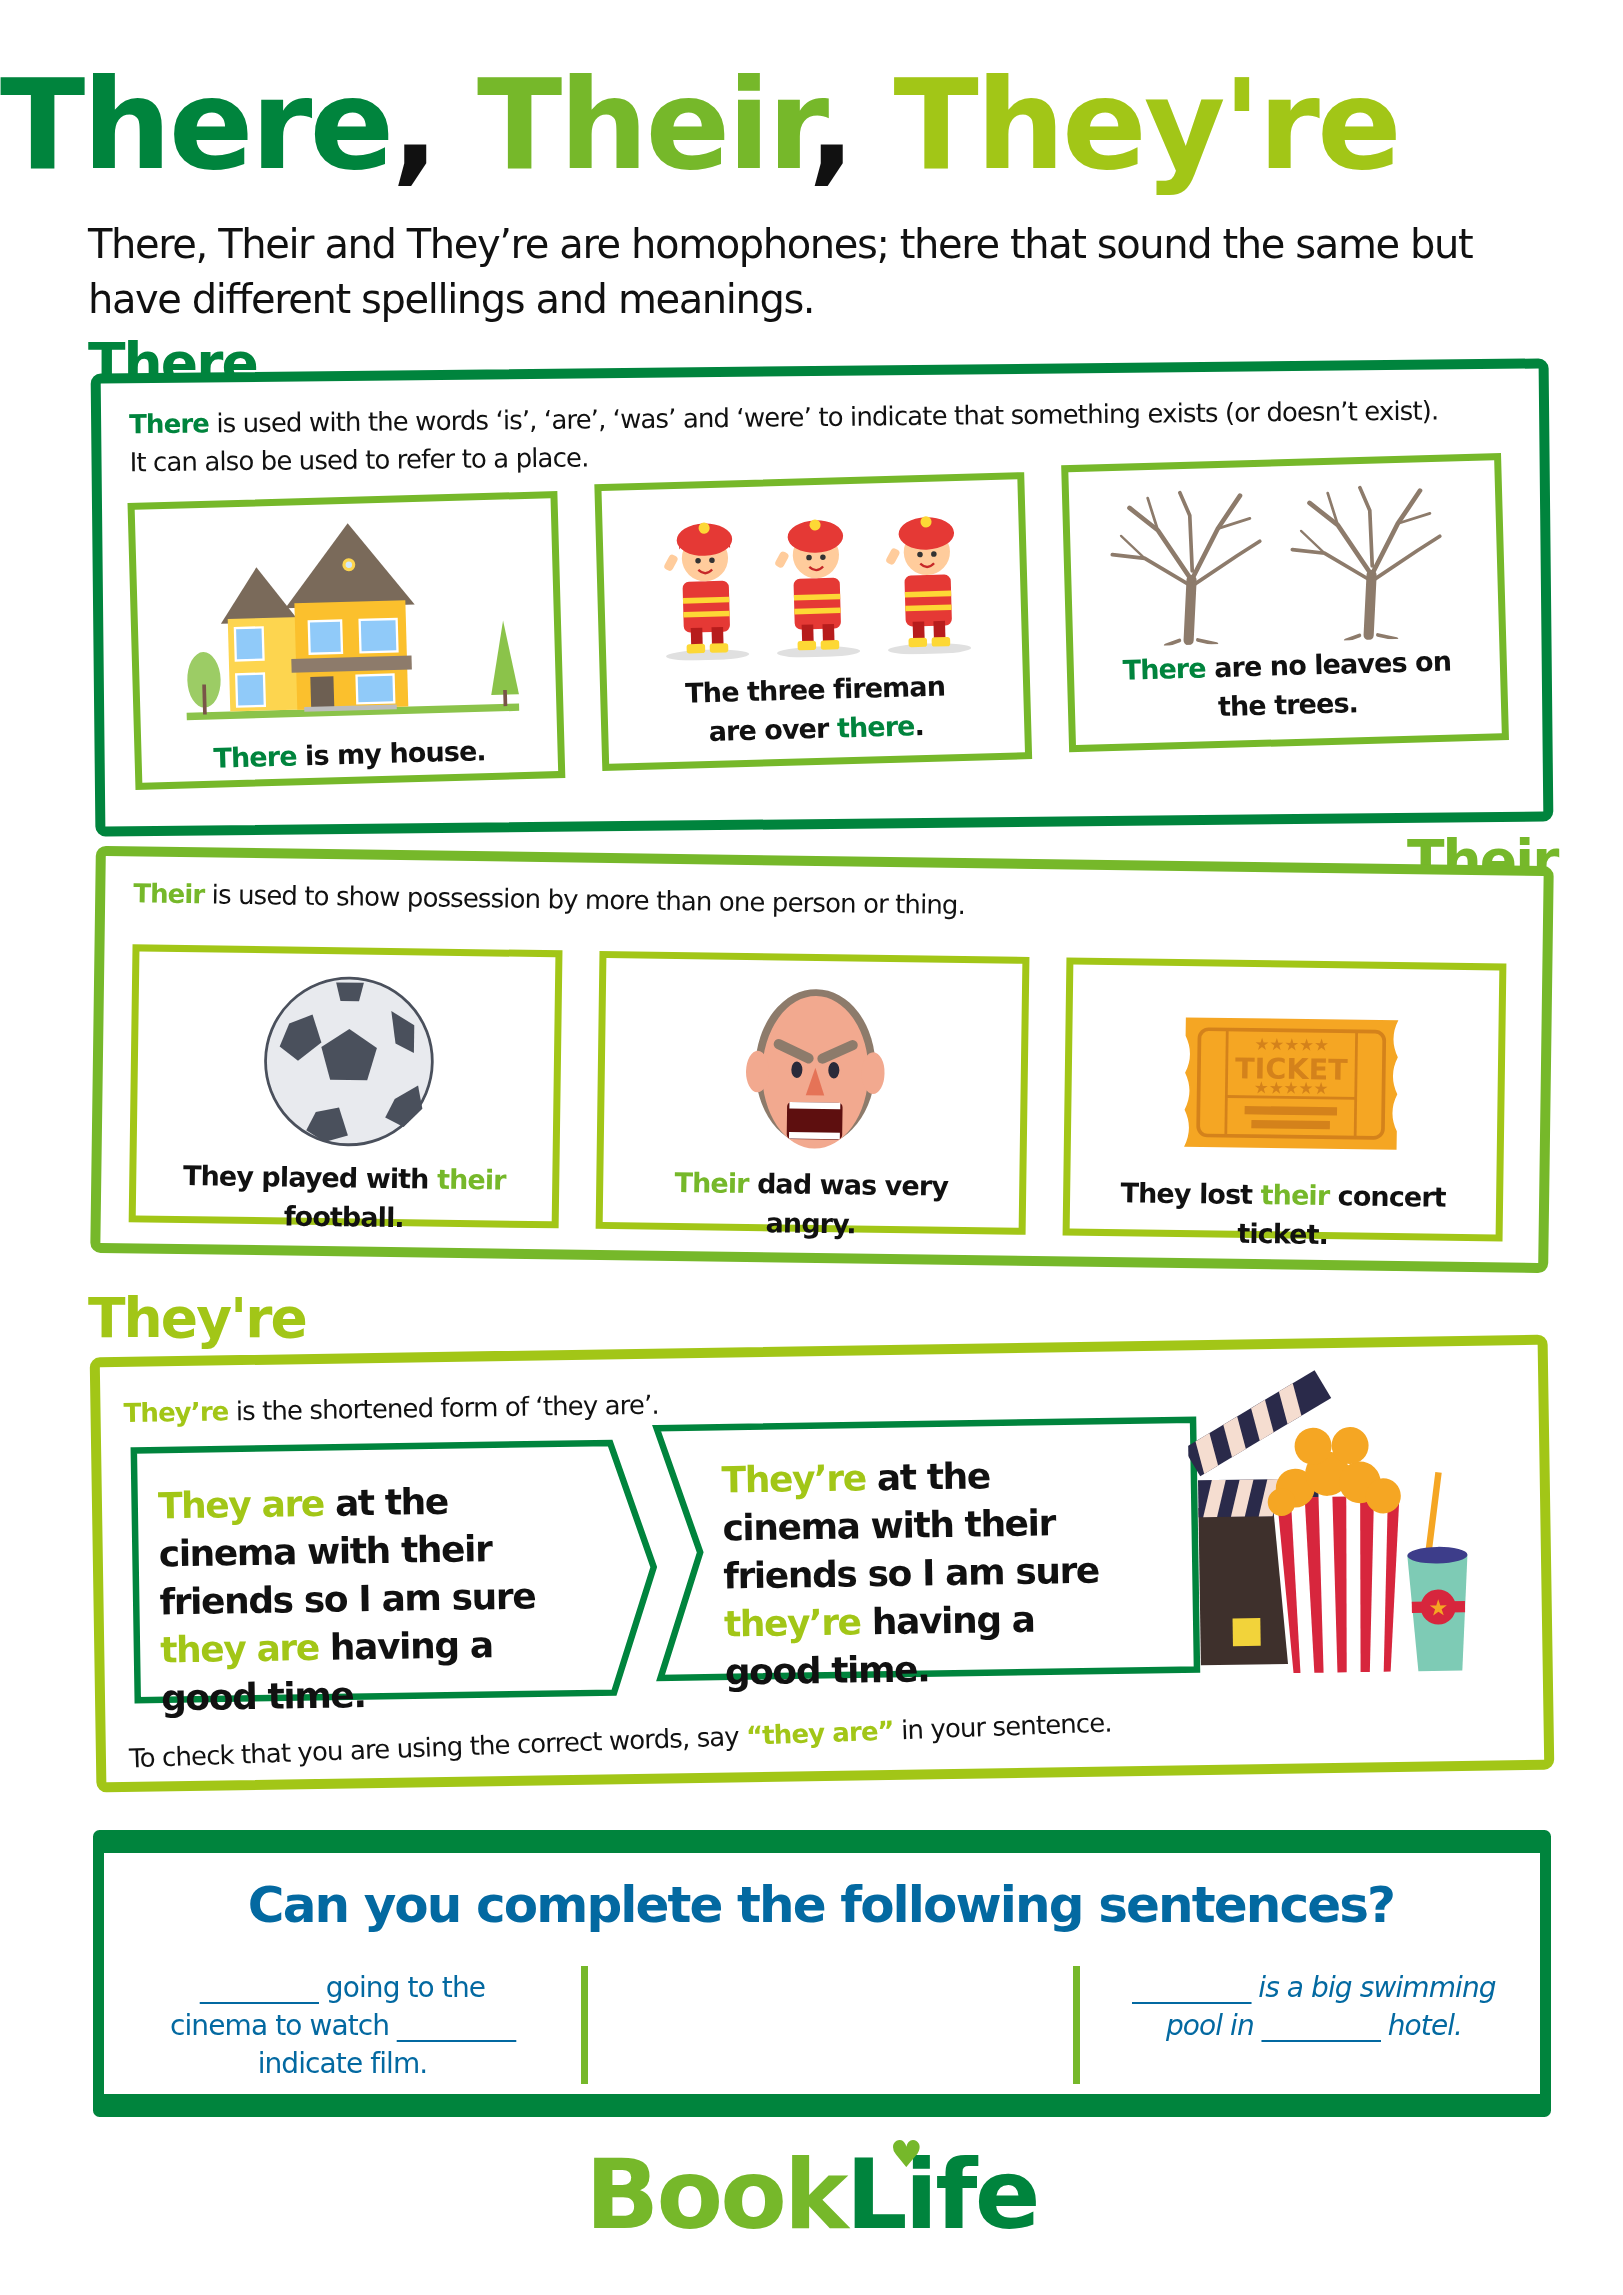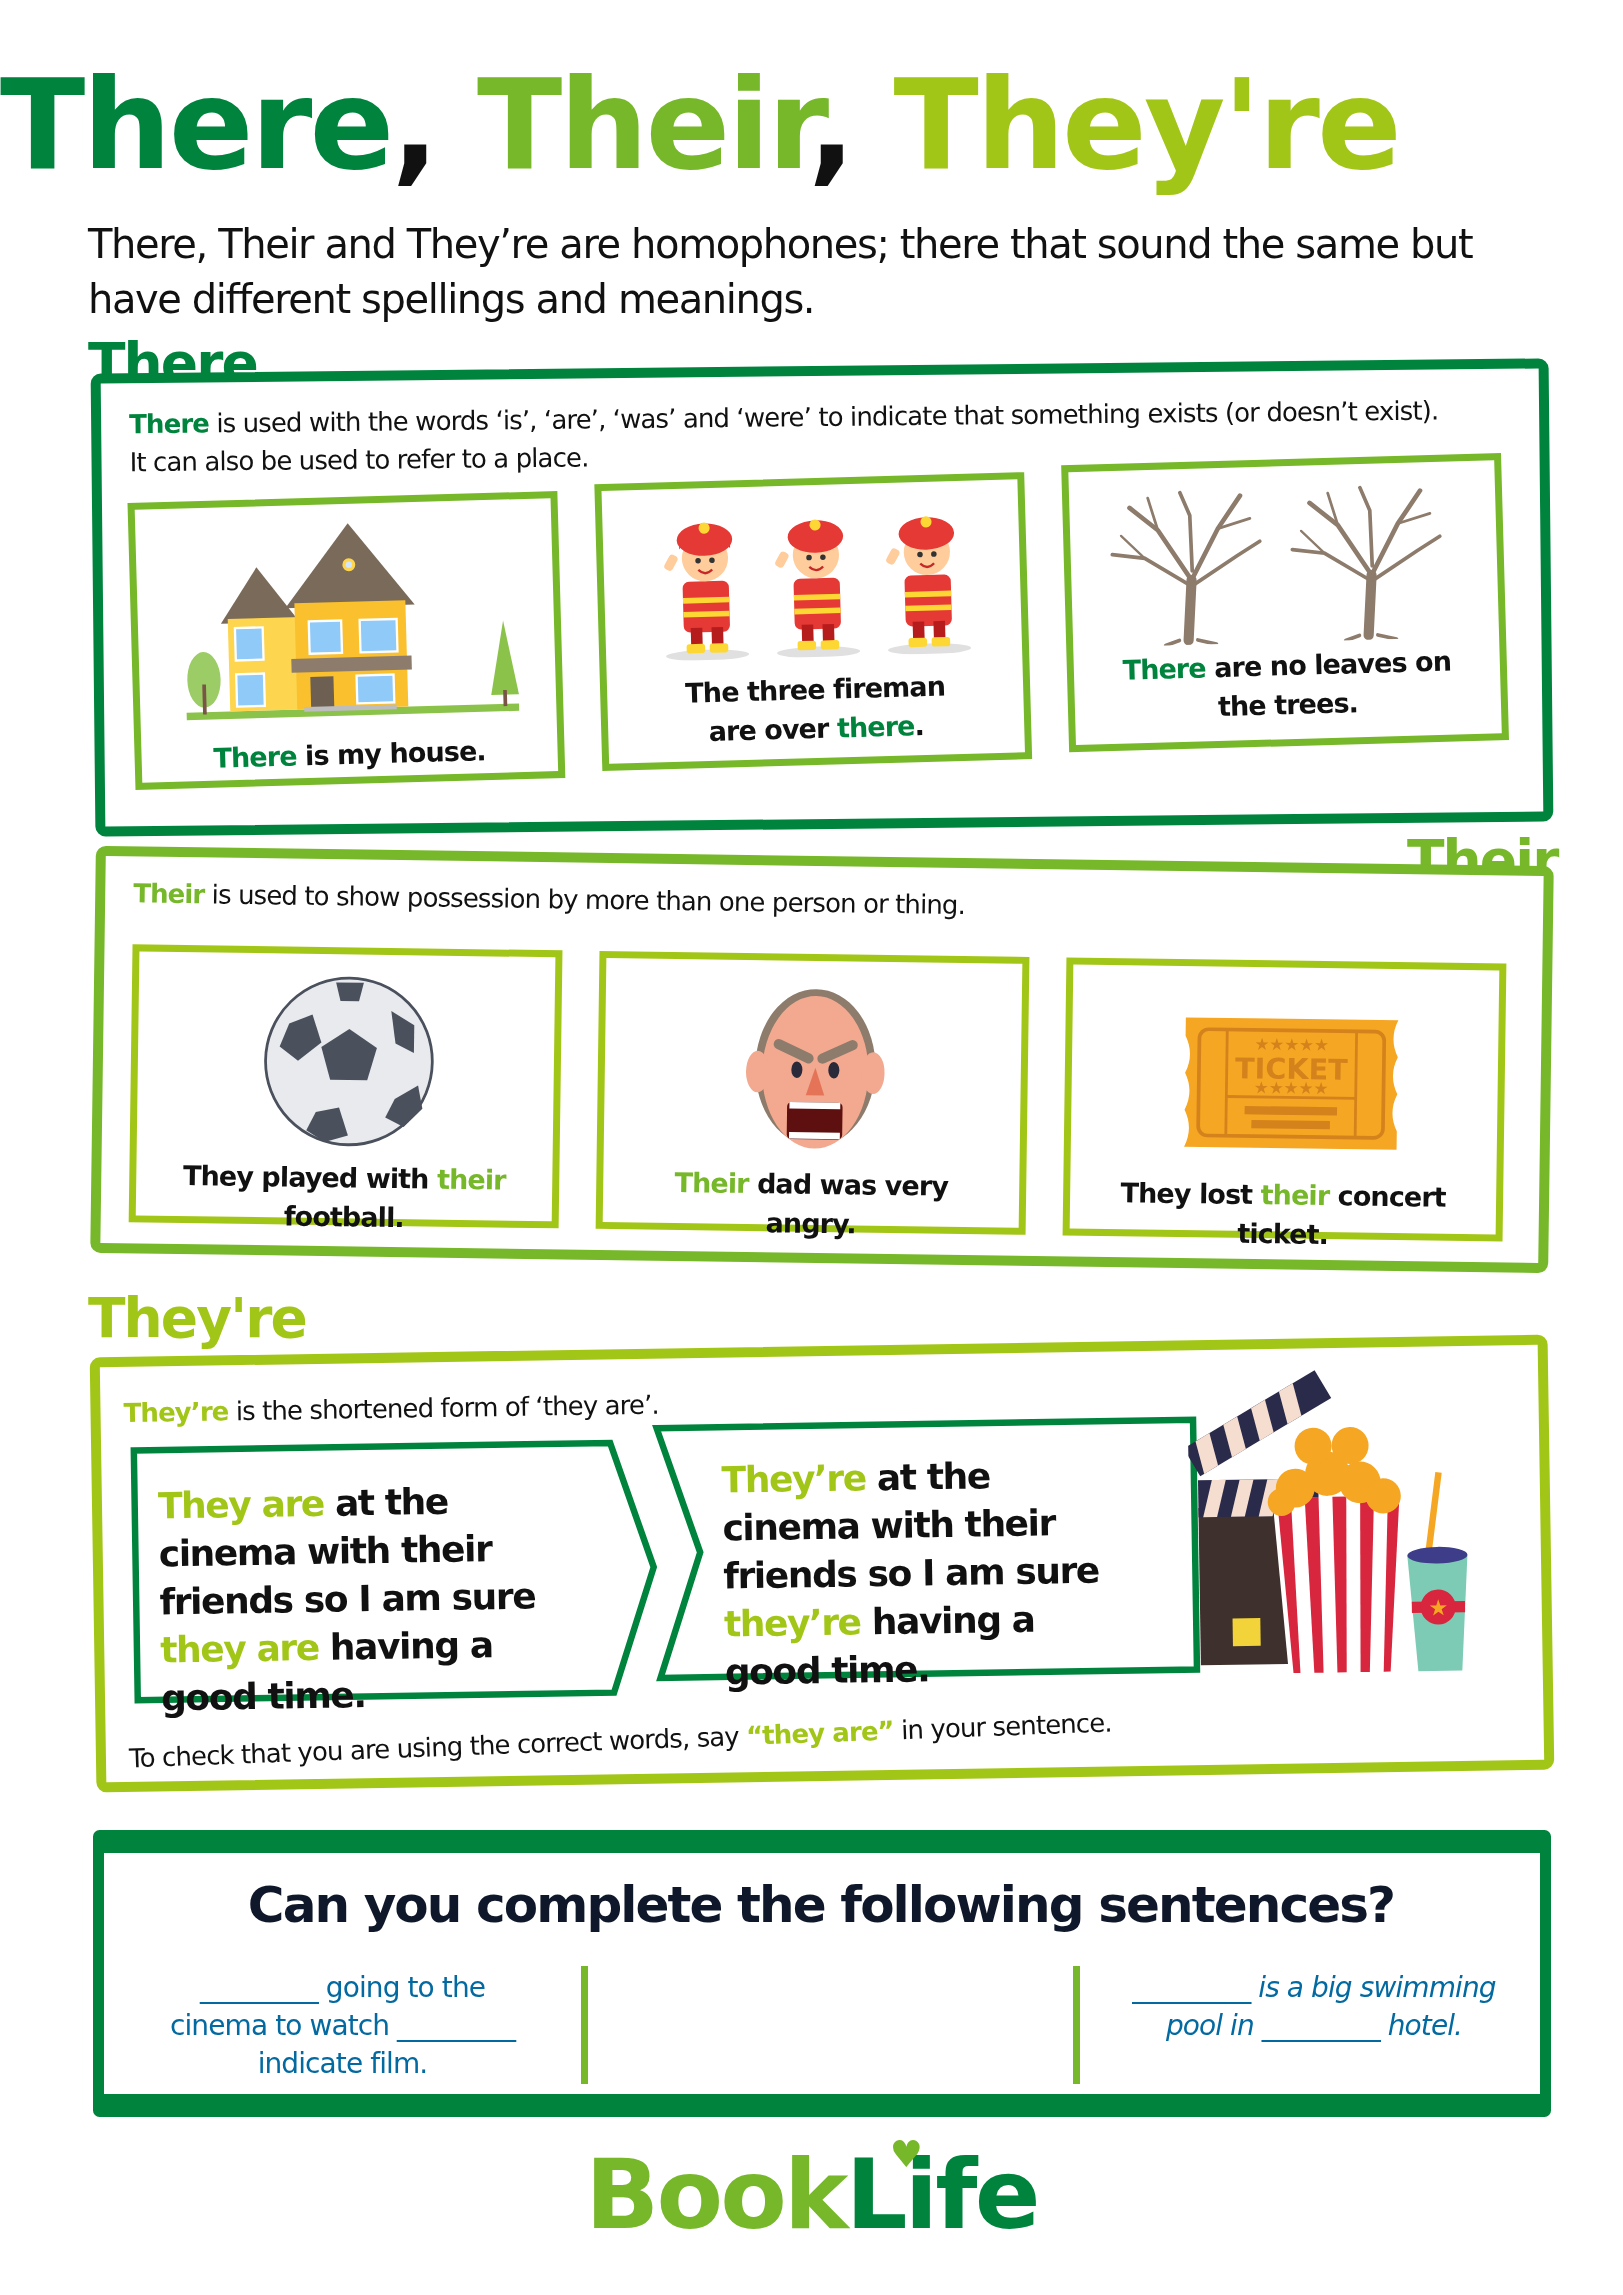--- a/index.html
+++ b/index.html
@@ -11,21 +11,21 @@
   .sec-head { font-family:"DejaVu Sans", sans-serif; font-weight:bold; font-size:55px; letter-spacing:-1.9px; }
   .panel { background:#fff; box-sizing:border-box; }
   .panel-text { font-family:"DejaVu Sans", sans-serif; font-size:26px; letter-spacing:-0.9px; color:#111; line-height:1.45; }
   .card { position:absolute; box-sizing:border-box; background:#fff; border:7.4px solid #76B82A; }
   .card .cap { position:absolute; left:0; right:0; text-align:center; font-family:"DejaVu Sans", sans-serif; font-weight:bold; font-size:27px; letter-spacing:-0.9px; line-height:1.45; color:#111; }
   .g1 { color:#00843D; }
   .g2 { color:#76B82A; }
   .g3 { color:#A2C617; }
   .ill { position:absolute; }
   .big-text { font-family:"DejaVu Sans", sans-serif; font-weight:bold; font-size:36px; letter-spacing:-1.4px; line-height:1.33; color:#111; }
-  .quiz-title { font-family:"DejaVu Sans", sans-serif; font-weight:bold; font-size:50px; letter-spacing:-1.9px; color:#0f172a; text-align:center; }
+  .quiz-title { font-family:"DejaVu Sans", sans-serif; font-weight:bold; font-size:50px; letter-spacing:-1.9px; color:#0369a1; text-align:center; }
   .quiz-col { position:absolute; text-align:center; font-family:"DejaVu Sans", sans-serif; font-size:28px; letter-spacing:-0.9px; line-height:1.35; color:#0369a1; }
   .divider { position:absolute; width:6.5px; background:#76B82A; }
   .logo { font-family:"DejaVu Sans", sans-serif; font-weight:bold; font-size:97px; letter-spacing:-2.8px; }
 </style>
 </head>
 <body>
 
 <div class="abs title">
   <span class="g1">There</span><span class="comma">,</span>
   <span class="g2">Their</span><span class="comma">,</span>

